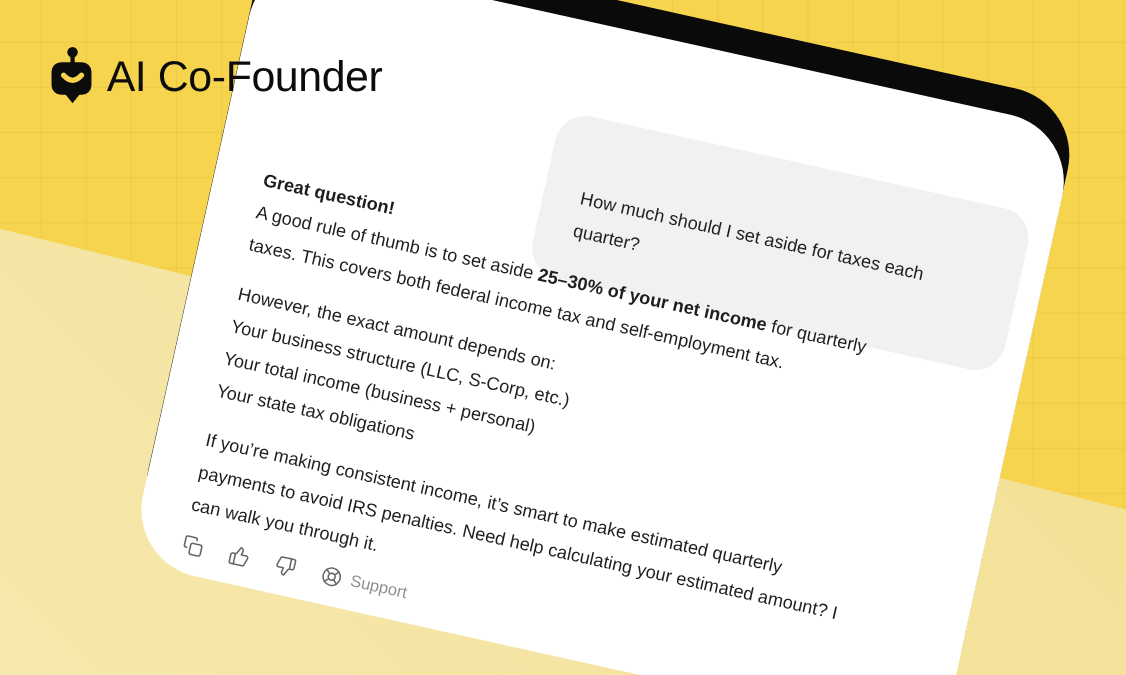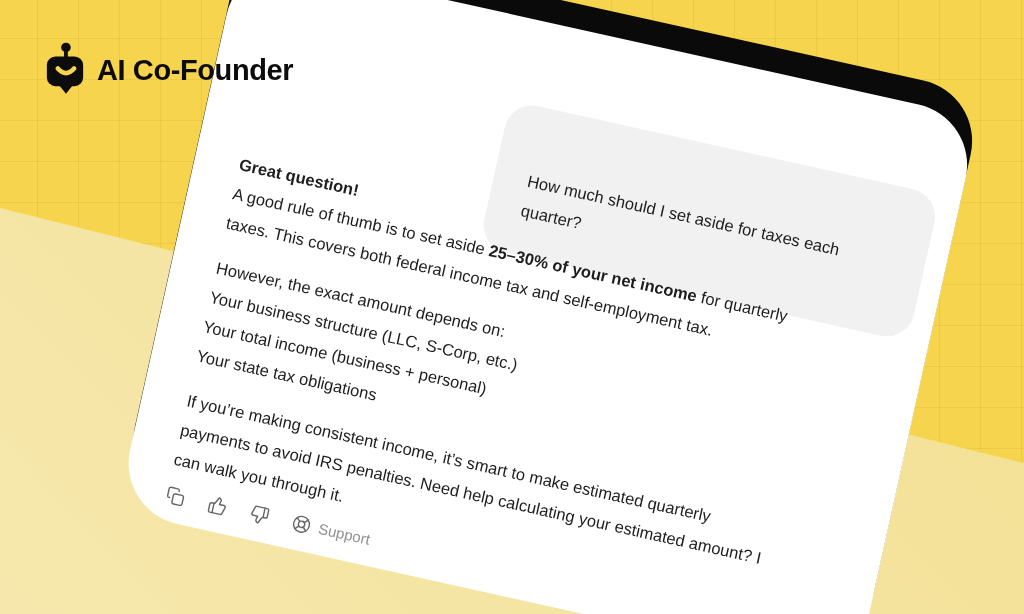--- a/index.html
+++ b/index.html
@@ -53,21 +53,21 @@
   }
   .actions .act { display:flex; align-items:center; background:none; border:none; padding:0; color:#666666; cursor:pointer; }
   .actions svg { display:block; }
   .support { gap:8px; }
   .support-label { font-size:15px; color:#8f8f8f; }
   .logo {
     position:absolute; left:44px; top:40px; z-index:5;
     display:flex; align-items:center; gap:11px;
   }
   .logo-title {
-    font-size:29px; font-weight:700; color:#0c0c0c; letter-spacing:-0.4px;
+    font-size:39px; font-weight:400; color:#0c0c0c; letter-spacing:-0.4px;
     white-space:nowrap;
   }
 </style>
 </head>
 <body>
 
 <div class="stage">
 
   <div class="bg-grid"></div>
   <div class="bg-wedge"></div>

